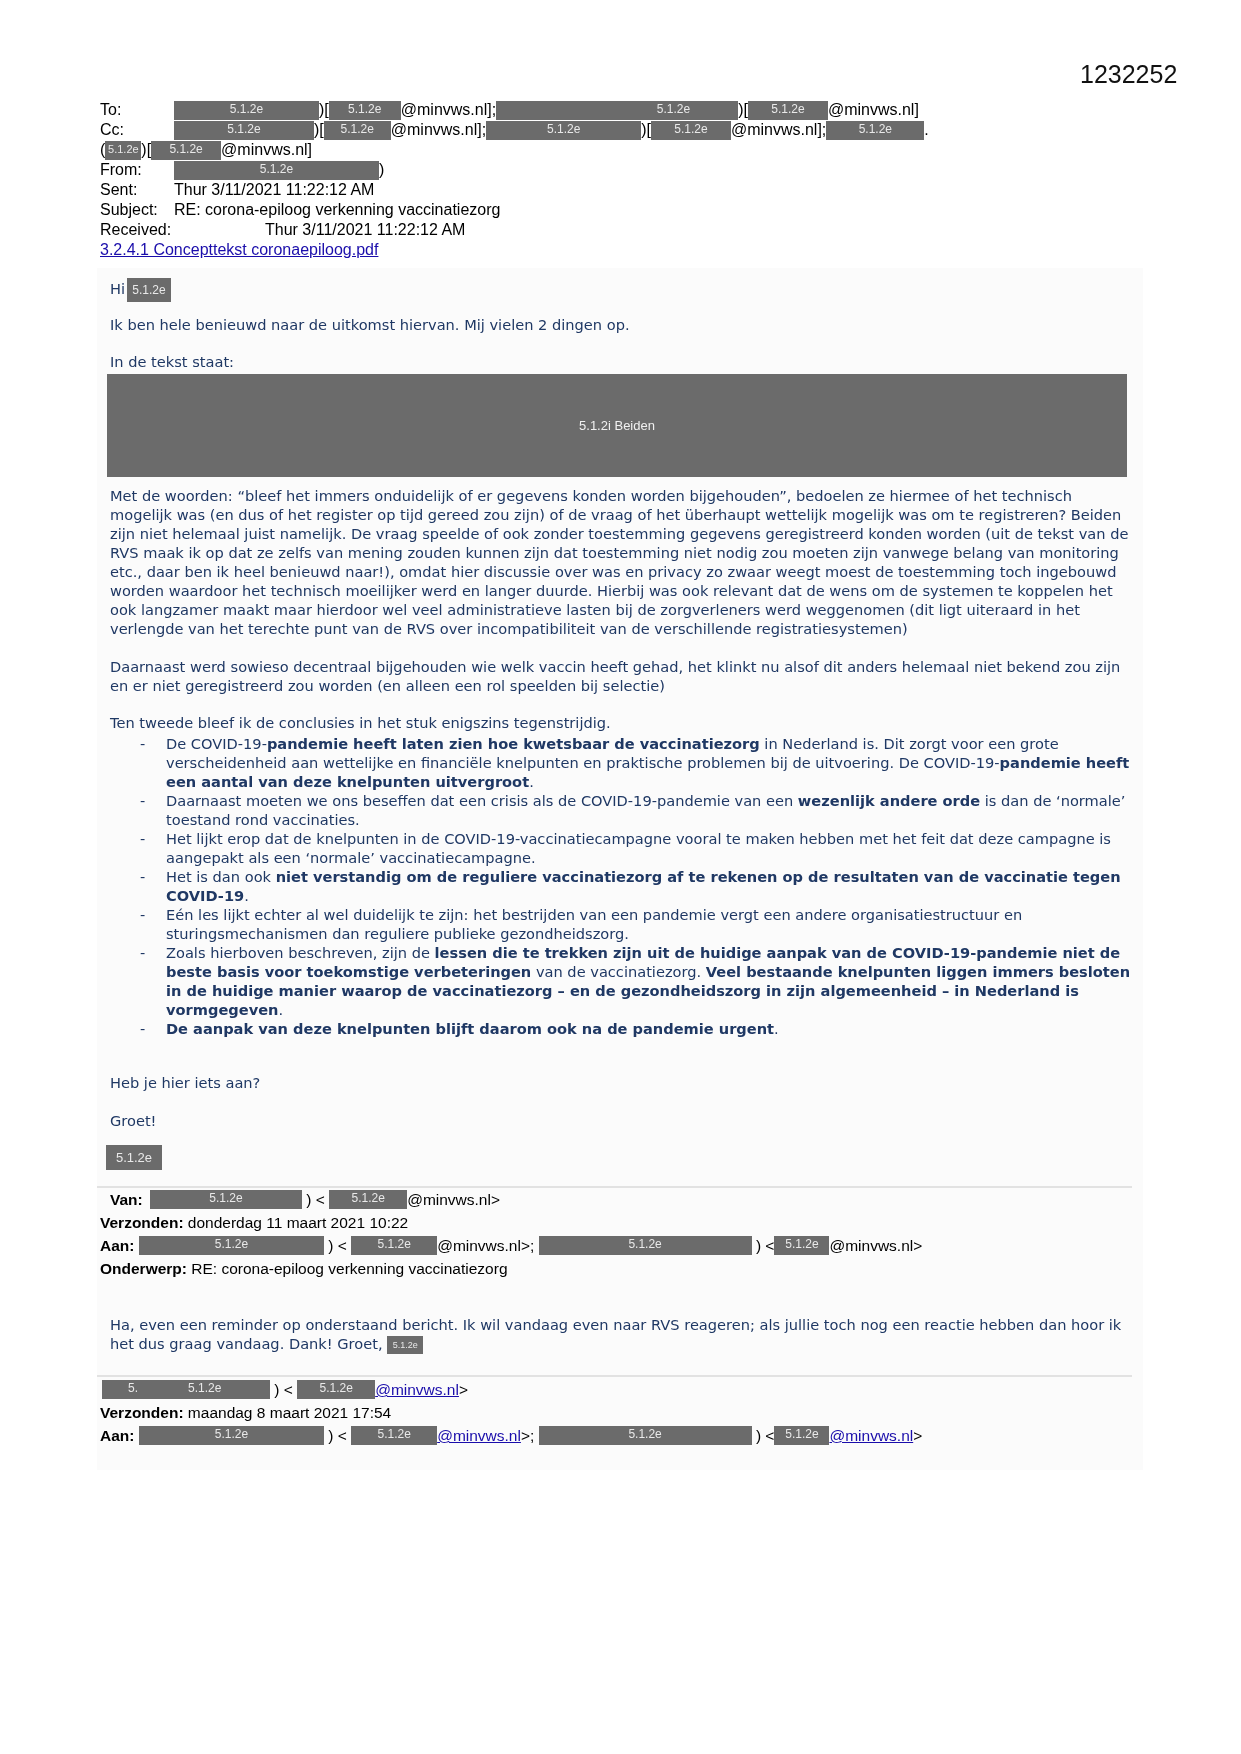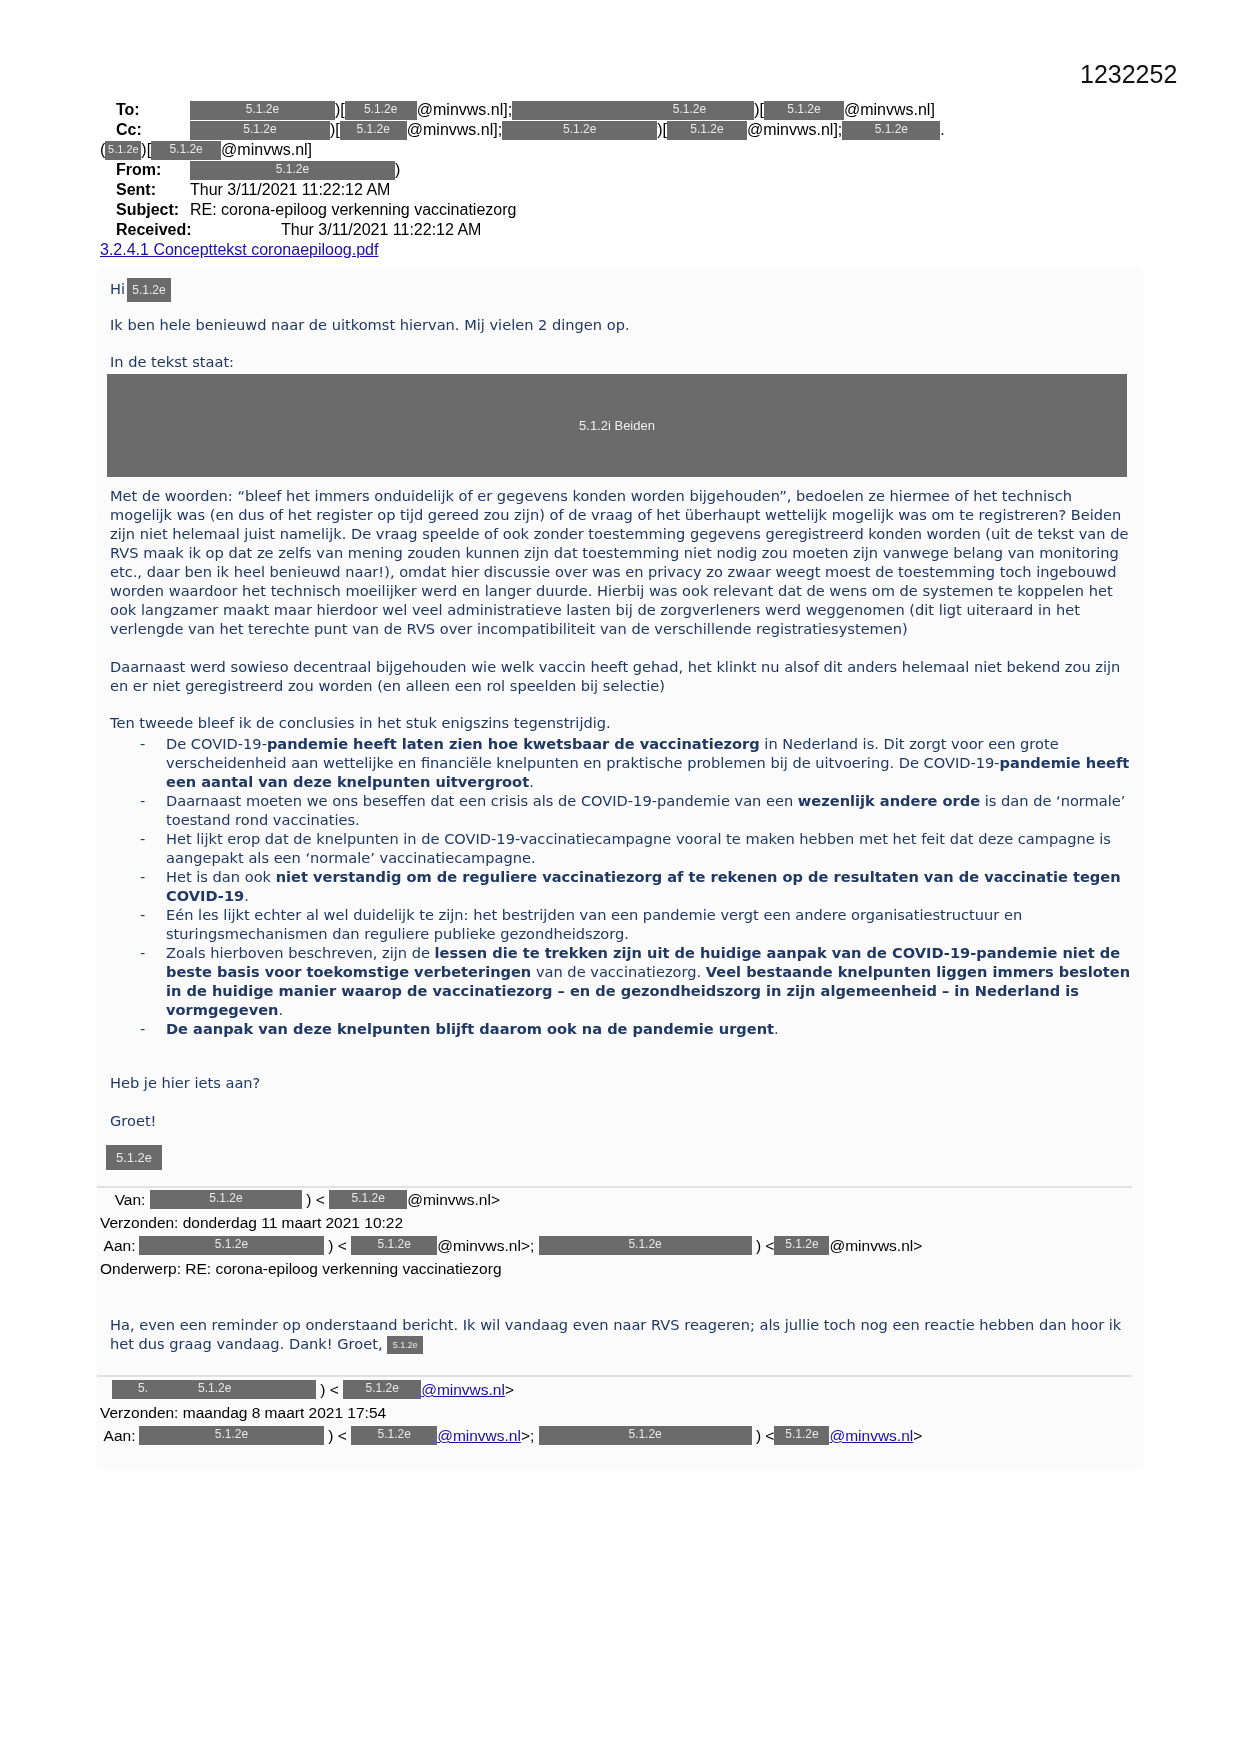--- a/index.html
+++ b/index.html
@@ -1,35 +1,35 @@
 <!DOCTYPE html>
 <html><head>
 <meta charset="utf-8">
 <style>
   html, body { margin: 0; padding: 0; background: #ffffff; }
   body { width: 1241px; height: 1754px; position: relative; overflow: hidden; }
   .page { position: absolute; left: 0; top: 0; width: 1241px; height: 1754px; }
   .docnum { position: absolute; left: 1080px; top: 60px; font-family: "Liberation Sans", sans-serif; font-size: 25px; color: #111; }
   .hdr { position: absolute; left: 100px; top: 100px; width: 1050px; font-family: "Liberation Sans", sans-serif; font-size: 16px; color: #000; line-height: 20px; }
   .hdr .row { display: flex; align-items: center; height: 20px; white-space: nowrap; }
-  .hdr .lbl { font-weight: bold; display: inline-block; margin-left: 16px; }
+  .hdr .lbl { font-weight: normal; display: inline-block; }
   .red { display: inline-block; background: #6b6b6b; color: #e9e9e9; font-family: "Liberation Sans", sans-serif; font-size: 12px; text-align: center; height: 19px; line-height: 17px; vertical-align: middle; }
   .link { color: #1a0dab; text-decoration: underline; }
   .body-bg { position: absolute; left: 97px; top: 268px; width: 1046px; height: 1202px; background: #fbfbfb; }
   .concept { position: absolute; left: 107px; top: 374px; width: 1020px; height: 103px; background: #6b6b6b; color: #f0f0f0; font-family: "Liberation Sans", sans-serif; font-size: 13px; display: flex; align-items: center; justify-content: center; }
   .para { position: absolute; left: 110px; width: 1025px; font-family: "DejaVu Sans", sans-serif; font-size: 14.6px; color: #1f3864; line-height: 19px; }
   .bullets { position: absolute; left: 140px; top: 734px; width: 995px; font-family: "DejaVu Sans", sans-serif; font-size: 14.6px; color: #1f3864; line-height: 19px; }
   .bullet { display: flex; }
   .bullet .dash { width: 26px; flex: none; }
   .bullet .txt { flex: 1; padding-left: 0; }
   b { font-weight: bold; }
   .sep { position: absolute; left: 97px; width: 1035px; height: 2px; background: #e2e2e2; }
   .fwd { position: absolute; left: 100px; width: 1040px; font-family: "Liberation Sans", sans-serif; font-size: 15.5px; color: #000; line-height: 23px; }
   .fwd .row { display: flex; align-items: center; height: 23px; white-space: nowrap; }
-  .fwd .lbl { font-weight: normal; text-align: center; }
+  .fwd .lbl { font-weight: bold; }
 </style>
 </head>
 <body>
 
 <div class="page">
 
   <div class="docnum">1232252</div>
 
   <div class="hdr">
     <div class="row">
@@ -167,21 +167,21 @@
 
   <div class="para" style="top:1315px">
     <span>Ha, even een reminder op onderstaand bericht. Ik wil vandaag even naar RVS reageren; als jullie toch nog een reactie hebben dan hoor ik het dus graag vandaag. Dank! Groet,</span>
     <span class="red" style="width:36px;font-size:9px;height:18px;line-height:18px">5.1.2e</span>
   </div>
 
   <div class="sep" style="top:1375px"></div>
 
   <div class="fwd" style="top:1378px">
     <div class="row">
-      <span class="red" style="width:204px;margin-left:12px;text-align:left"><span style="margin-left:26px;margin-right:50px">5.</span><span>5.1.2e</span></span>
+      <span class="red" style="width:168px;margin-left:2px;text-align:left"><span style="margin-left:26px;margin-right:50px">5.</span><span>5.1.2e</span></span>
       <span>&nbsp;) &lt;&nbsp;</span>
       <span class="red" style="width:78px">5.1.2e</span>
       <span class="link">@minvws.nl</span>
         <span>&gt;</span>
     </div>
     <div class="row">
       <span class="lbl">Verzonden:</span>&nbsp;<span>maandag 8 maart 2021 17:54</span>
     </div>
     <div class="row">
       <span class="lbl" style="width:39px">Aan:</span>

